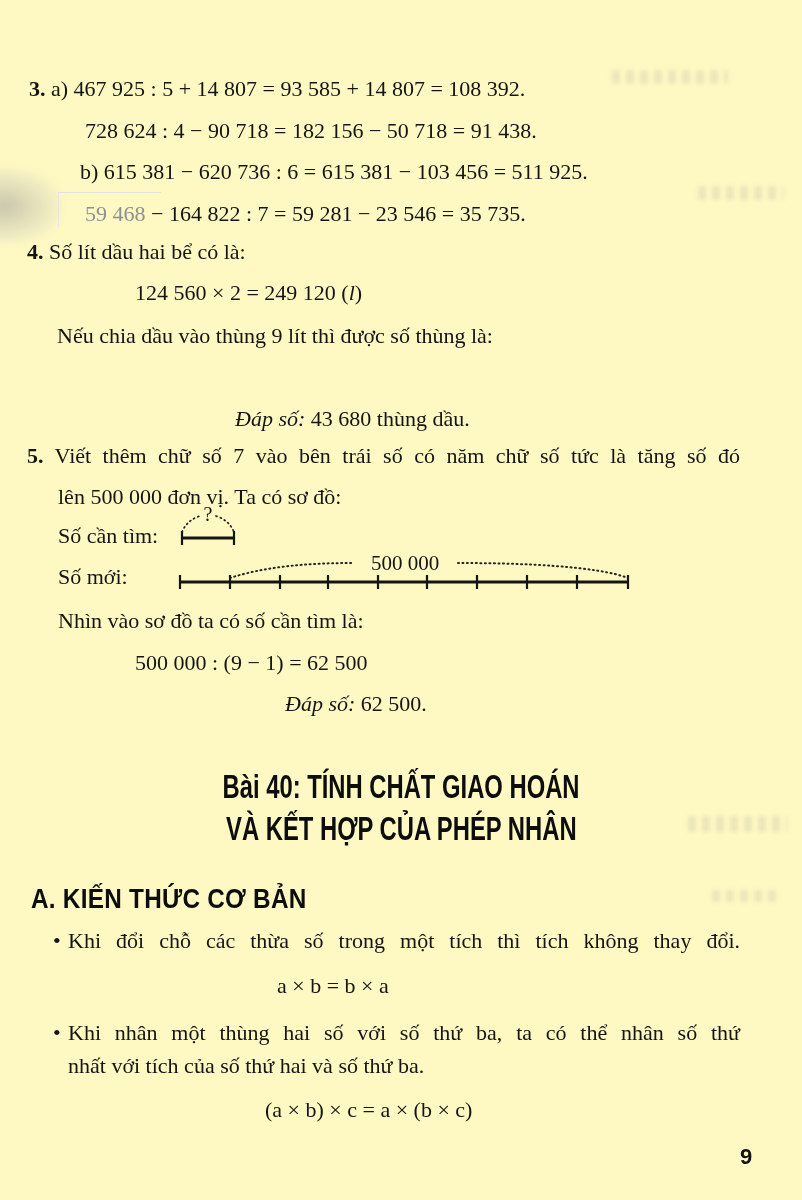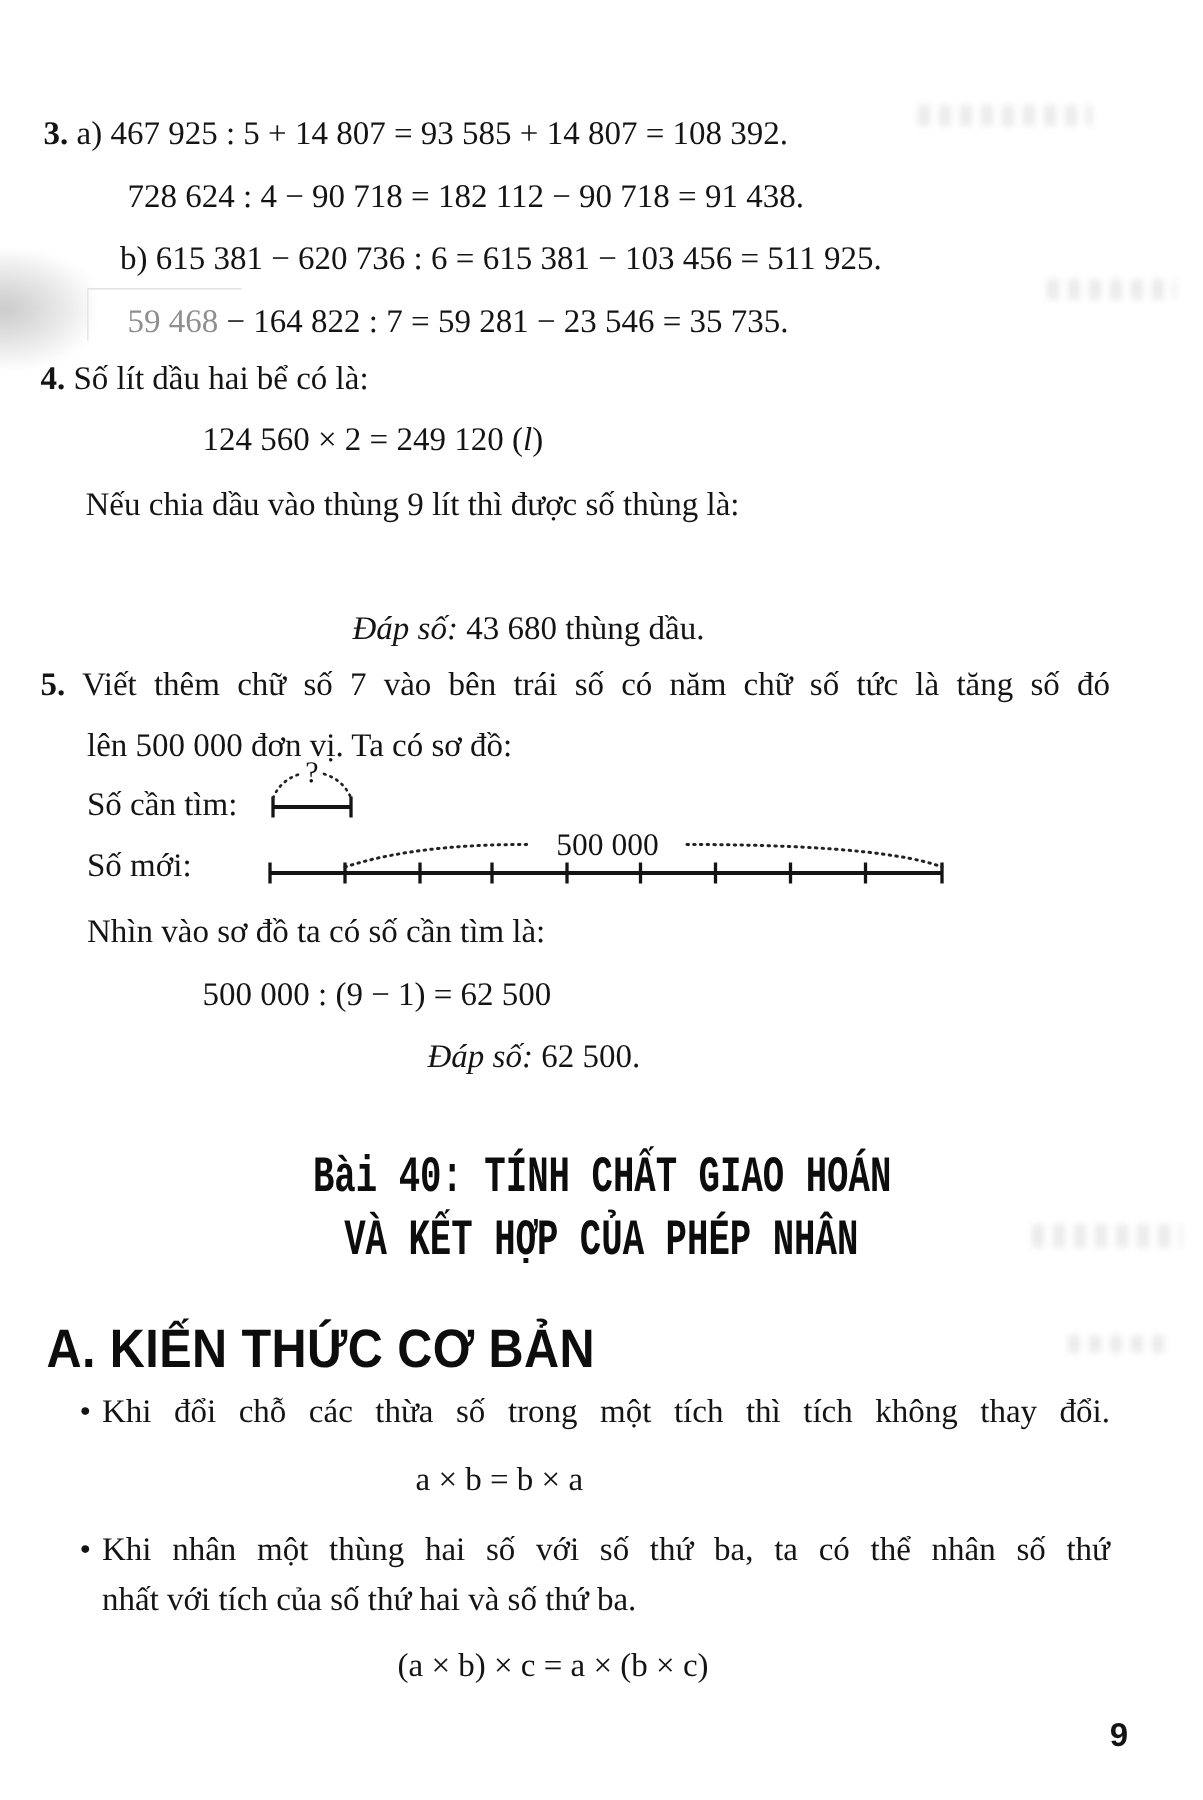--- a/index.html
+++ b/index.html
@@ -1,20 +1,20 @@
 <!DOCTYPE html>
 <html><head>
 <meta charset="utf-8">
 <style>
   html,body { margin:0; padding:0; background:#e8e8e8; }
   .page {
     position:relative;
     width:802px; height:1200px;
     margin:0 auto;
-    background:#ffffff;
+    background:#fef9c3;
     color:#141414;
     font-family:"Liberation Serif","DejaVu Serif",serif;
     overflow:hidden;
   }
   .line {
     position:absolute;
     font-size:22px;
     line-height:30px;
     white-space:nowrap;
   }
@@ -23,30 +23,30 @@
     text-align:justify;
     text-align-last:justify;
   }
   .num { font-weight:bold; }
   .it  { font-style:italic; }
   .faded { color:#8f8f8f; }
 
   .title {
     position:absolute; left:0; width:802px;
     text-align:center;
-    font-family:Liberation Mono, monospace;
+    font-family:Liberation Sans, sans-serif;
     font-weight:bold; font-size:34px; line-height:40px;
     color:#0d0d0d;
   }
   .title > span { display:inline-block; transform:scaleX(0.70); white-space:nowrap; }
 
   .heading-a {
     position:absolute;
     font-family:"Liberation Sans","DejaVu Sans",sans-serif;
-    font-weight:bold; font-size:36px; line-height:34px;
+    font-weight:bold; font-size:27px; line-height:34px;
     color:#0d0d0d;
   }
   .heading-a > span { display:inline-block; transform:scaleX(0.90); transform-origin:0 50%; white-space:nowrap; letter-spacing:0.3px; }
 
   .bullet { position:absolute; font-size:22px; line-height:30px; }
 
   .pagenum {
     position:absolute;
     font-family:"Liberation Sans","DejaVu Sans",sans-serif;
     font-weight:bold; font-size:22px; line-height:30px;
@@ -82,21 +82,21 @@
 <div class="page">
 
   <div class="smudge-left"></div>
   <div class="patch-box"></div>
   <div class="bleed b1"></div>
   <div class="bleed b2"></div>
   <div class="bleed b3"></div>
   <div class="bleed b4"></div>
 
   <div class="line" style="left:29px; top:74px;"><span class="num">3.</span><span> a) 467 925 : 5 + 14 807 = 93 585 + 14 807 = 108 392.</span></div>
-  <div class="line" style="left:85px; top:116px;">728 624 : 4 − 90 718 = 182 112 − 90 718 = 91 438.</div>
+  <div class="line" style="left:85px; top:116px;">728 624 : 4 − 90 718 = 182 156 − 50 718 = 91 438.</div>
   <div class="line" style="left:48px; top:157px;margin-left:32px;">b) 615 381 − 620 736 : 6 = 615 381 − 103 456 = 511 925.</div>
   <div class="line" style="left:85px; top:199px;"><span class="faded">59 468</span><span> − 164 822 : 7 = 59 281 − 23 546 = 35 735.</span></div>
 
   <div class="line" style="left:27px; top:237px;"><span class="num">4.</span><span> Số lít dầu hai bể có là:</span></div>
   <div class="line" style="left:135px; top:278px;"><span>124 560 × 2 = 249 120 (</span><span class="it">l</span><span>)</span></div>
   <div class="line" style="left:57px; top:321px;">Nếu chia dầu vào thùng 9 lít thì được số thùng là:</div>
   <div class="line" style="left:235px; top:404px;"><span class="it">Đáp số:</span><span> 43 680 thùng dầu.</span></div>
 
   <div class="line just" style="left:27px; top:441px; width:713px;"><span class="num">5.</span><span> Viết thêm chữ số 7 vào bên trái số có năm chữ số tức là tăng số đó</span></div>
   <div class="line" style="left:58px; top:482px;">lên 500 000 đơn vị. Ta có sơ đồ:</div>

